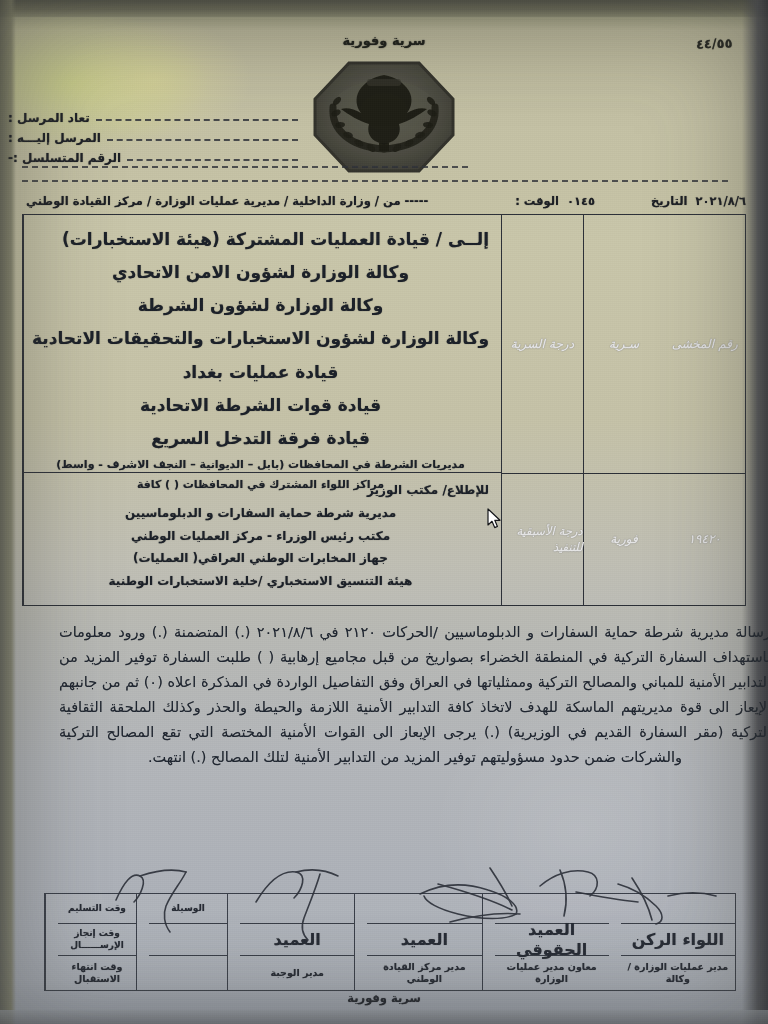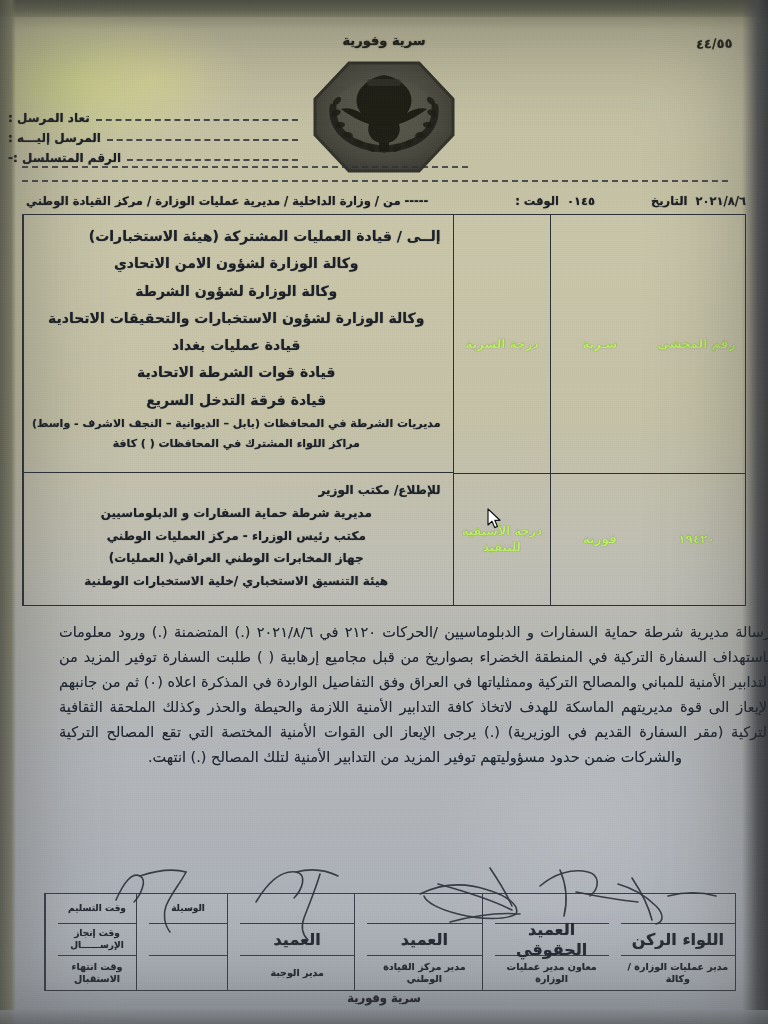--- a/index.html
+++ b/index.html
@@ -99,39 +99,39 @@
   #recip-main{
     height:258px;border-bottom:1.6px solid #2b2f37;
     padding:8px 12px 4px 8px;box-sizing:border-box;
     display:flex;flex-direction:column;gap:0px;
   }
   #recip-cc{
     flex:1;padding:6px 12px 4px 8px;box-sizing:border-box;
     display:flex;flex-direction:column;
   }
   .r-line{
-    font-size:14px;font-weight:bold;color:#1b2028;line-height:1.95;
+    font-size:17px;font-weight:bold;color:#1b2028;line-height:1.95;
     text-align:center;white-space:nowrap;text-shadow:0 0 1px rgba(0,0,0,.5);
   }
   .r-line.lead{text-align:right;}
   .r-line.sm{font-size:11px;line-height:1.8;}
   .cc-line{
     font-size:12px;font-weight:bold;color:#1b2028;line-height:1.9;
     text-align:center;white-space:nowrap;text-shadow:0 0 1px rgba(0,0,0,.5);
   }
   .cc-line.lead{text-align:right;}
 
   .col-narrow{width:118px;border-left:1.6px solid #2b2f37;display:flex;flex-direction:column;}
   .col-narrow.last{border-left:none;}
   .cellA{height:258px;border-bottom:1.6px solid #2b2f37;
     display:flex;align-items:center;justify-content:center;}
   .cellB{flex:1;display:flex;align-items:center;justify-content:center;}
   .cell-txt{
-    font-size:12px;font-weight:bold;color:#bef264;text-align:center;
-    line-height:1.35;text-shadow:0 0 1px rgba(0,0,0,.5);
+    font-size:12px;font-weight:bold;color:#e5e5e5;text-align:right;
+    line-height:1.35;text-shadow:0 0 1px rgba(0,0,0,.5);font-style:italic;
   }
   .cell-txt.small{font-size:11.5px;}
   .cell-txt.hand{font-family:"DejaVu Sans",sans-serif;font-weight:bold;letter-spacing:1px;}
 
   
   #cursor{position:absolute;left:487px;top:508px;width:16px;height:22px;z-index:40;}
 
   
   #body-par{
     position:absolute;left:26px;top:620px;width:712px;

